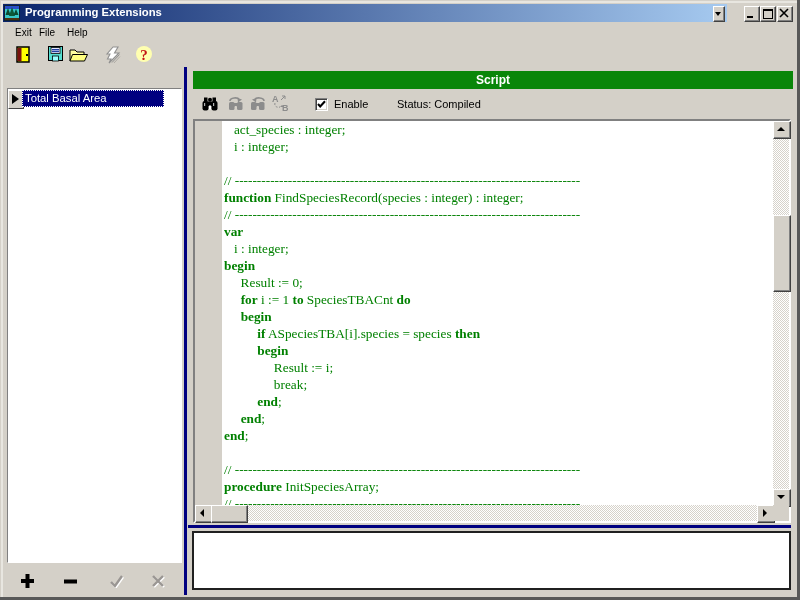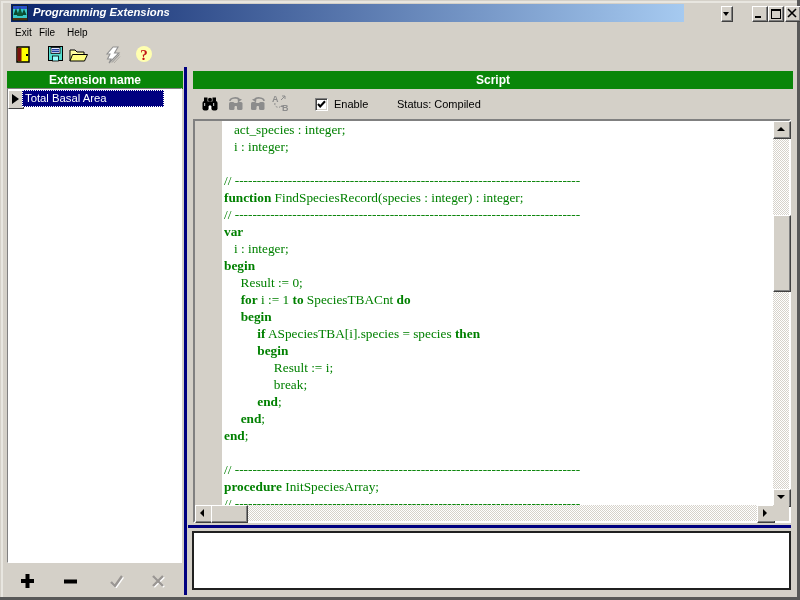--- a/index.html
+++ b/index.html
@@ -3,22 +3,22 @@
 <meta charset="utf-8">
 <style>
   html,body{margin:0;padding:0;}
   body{width:800px;height:600px;overflow:hidden;background:#d4d0c8;
        font-family:"Liberation Sans",sans-serif;}
   .abs{position:absolute;}
   #win{position:absolute;left:0;top:0;width:800px;height:600px;background:#d4d0c8;}
   
   .edge{position:absolute;}
   
-  #title{left:11px;top:4px;width:673px;height:18px;
-     background:linear-gradient(to right,#0a246a 0%,#a6caf0 100%);font-style:italic;}
+  #title{left:3px;top:4px;width:724px;height:18px;
+     background:linear-gradient(to right,#0a246a 0%,#a6caf0 100%);}
   #title .txt{position:absolute;left:22px;top:2px;color:#fff;font-size:11.3px;
      font-weight:bold;line-height:13px;}
   .tbtn{position:absolute;background:#d4d0c8;
      border-top:1px solid #fff;border-left:1px solid #fff;
      border-right:1px solid #404040;border-bottom:1px solid #404040;
      box-shadow:inset -1px -1px 0 #808080;}
   
   .menuitem{position:absolute;top:27px;font-size:10px;line-height:12px;color:#000;}
   
   .ghead{position:absolute;top:71px;height:18px;background:#098609;color:#fff;
@@ -111,21 +111,20 @@
   <svg class="abs" style="left:105px;top:46px" width="16" height="18">
     <path d="M8,1 L2,8 L5,8 L2.5,13 L6,13 L4,17 L14,7 L9.5,7 L13,1 Z" fill="#fff" stroke="#909090" stroke-width="1.1"></path>
     <path d="M14.5,8.5 L7,16.5" stroke="#909090" stroke-width="1"></path>
     <path d="M15,10.5 L9,17" stroke="#b0aca6" stroke-width="1"></path>
   </svg>
   <svg class="abs" style="left:136px;top:46px" width="17" height="17">
     <circle cx="8" cy="8" r="8" fill="#ffffb0"></circle>
     <text x="8" y="13.5" font-family="Liberation Serif" font-size="15" font-weight="bold" fill="#c41414" text-anchor="middle">?</text>
   </svg>
 
-  <div class="ghead" style="left:7px;width:176px;">Extension name</div>
   <div class="ghead" style="left:193px;width:600px;">Script</div>
 
   <div class="abs" id="listbox"></div>
   <div class="abs" id="indcell"></div>
   <div class="arr" style="left:12px;top:94px;border-top:5px solid transparent;border-bottom:5px solid transparent;border-left:7px solid #000;"></div>
   <div class="abs" id="selcell">Total Basal Area</div>
 
   <div class="abs" id="vsplit"></div>
   <div class="abs" id="hsplit"></div>
 

